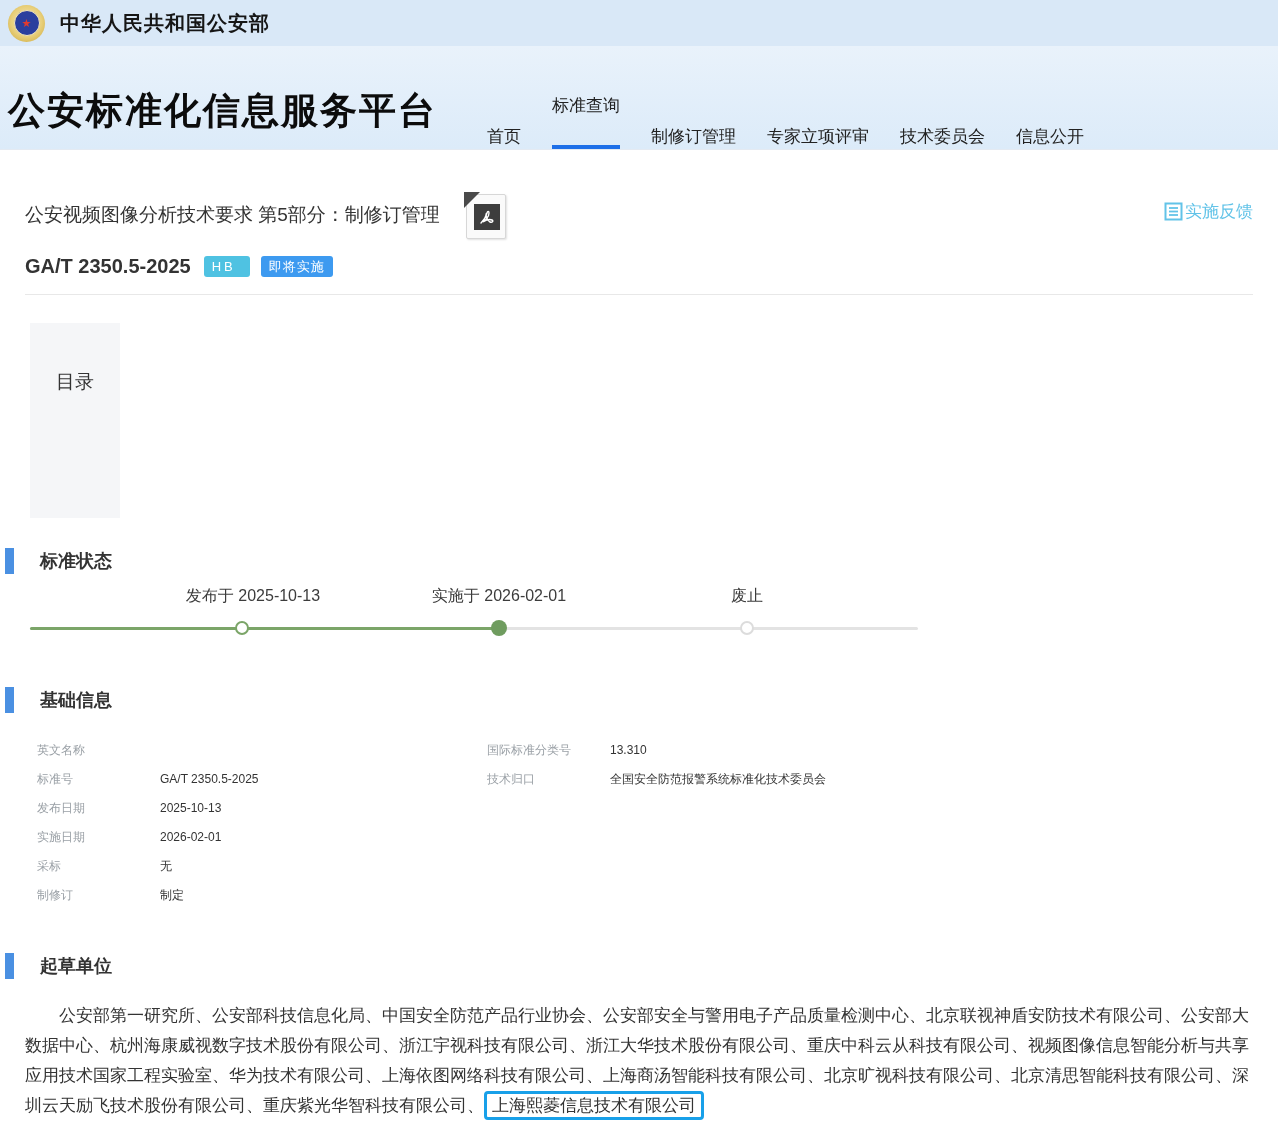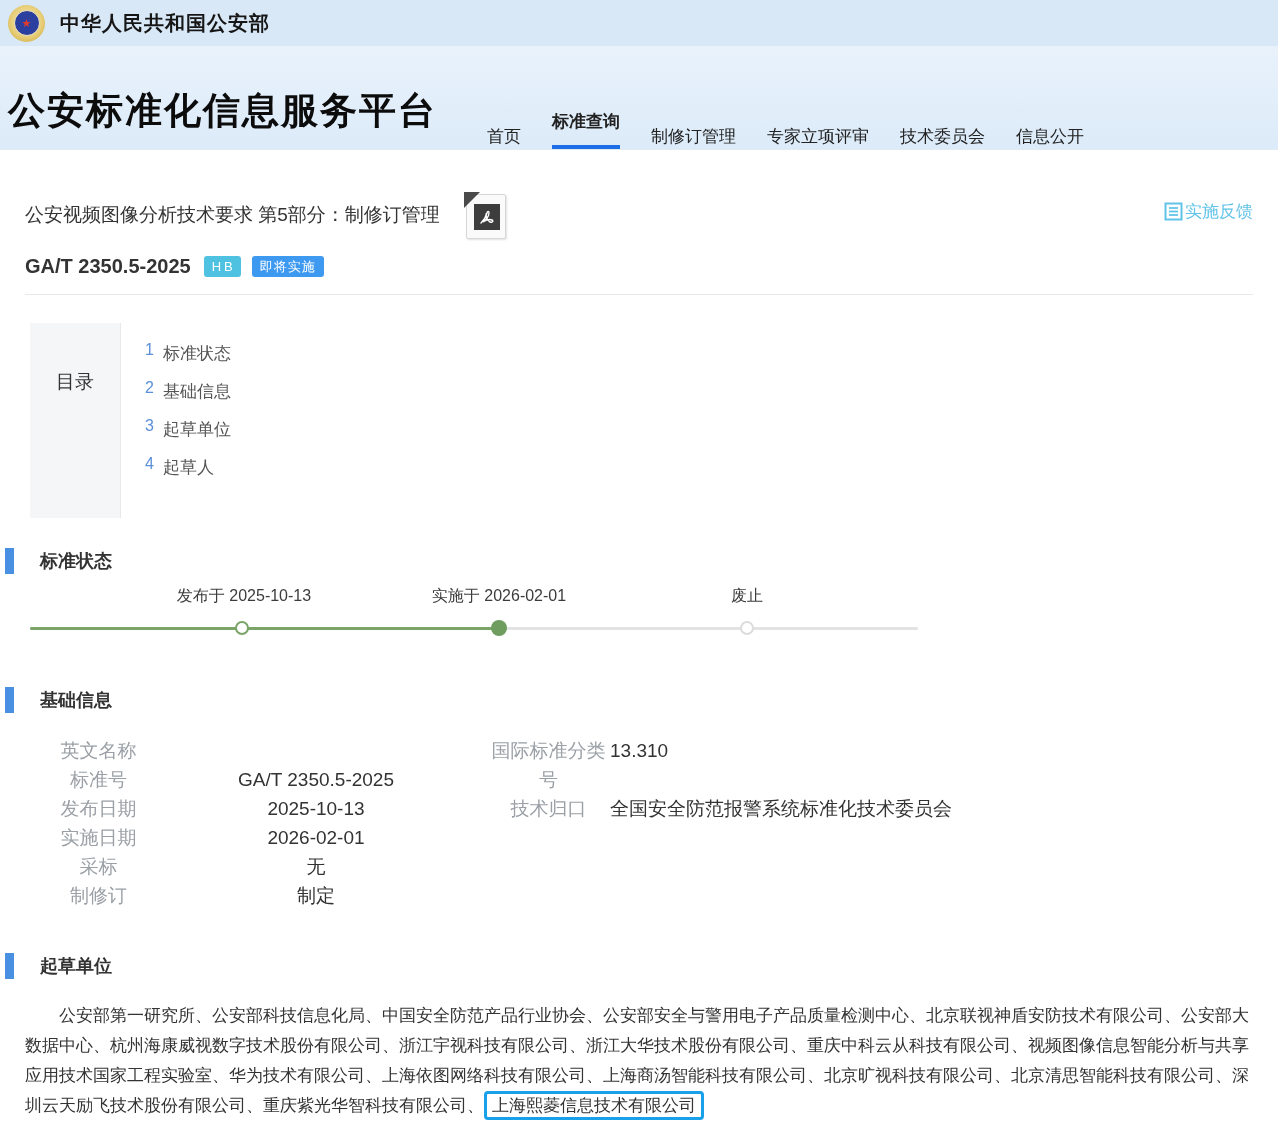--- a/index.html
+++ b/index.html
@@ -19,40 +19,40 @@
     display:flex; align-items:center; justify-content:center; }
   .emblem-star { color:#e03a2f; font-size:11px; line-height:1; }
   .site-name { margin-left:15px; font-size:20px; font-weight:bold; color:#161616; letter-spacing:1px; }
 
   
   .header-band { height:104px; background:linear-gradient(180deg,#e9f2fb 0%,#dcebf9 100%);
     border-bottom:1px solid #e4eaf2; display:flex; align-items:flex-end; }
   .platform-title { font-size:37px; font-weight:bold; color:#0c0c0c; letter-spacing:2px; margin:0 0 13px 8px; white-space:nowrap; }
   .nav { display:flex; align-items:flex-end; margin-left:50px; }
   .nav-item { font-size:17px; color:#222; margin-right:31px; padding-bottom:1px; cursor:pointer; white-space:nowrap; }
-  .nav-item.active { font-weight:bold; padding-bottom:12px; border-bottom:4px solid #1d6fe8; }
+  .nav-item.active { font-weight:normal; padding-bottom:28px; border-bottom:4px solid #1d6fe8; }
 
   
   .content { padding:0 25px; }
 
   .doc-header { margin-top:44px; display:flex; align-items:flex-start; }
   .doc-title { font-size:19px; color:#333; padding-top:8px; }
   .pdf-icon { margin-left:26px; position:relative; width:40px; height:45px; background:#fafafa;
     border:1px solid #d7d7d7; border-radius:2px; box-shadow:1px 1px 2px rgba(0,0,0,.12); }
   .pdf-ribbon { position:absolute; left:-3px; top:-3px; width:0; height:0;
     border-top:16px solid #4a4a4a; border-right:16px solid transparent; }
   .pdf-inner { position:absolute; left:7px; top:9px; width:26px; height:26px; background:#3d3d3d;
     display:flex; align-items:center; justify-content:center; }
   .feedback { margin-left:auto; display:flex; align-items:center; gap:2px; color:#62c3e8; font-size:17px;
     cursor:pointer; padding-top:6px; }
 
   .std-row { margin-top:16px; display:flex; align-items:center; }
   .std-no { font-size:20px; font-weight:bold; color:#333; }
   .badge { color:#fff; font-size:13px; line-height:1; padding:4px 8px; border-radius:3px; }
-  .badge-hb { background:#4fc2e2; margin-left:13px; letter-spacing:3px; padding-right:5px; }
+  .badge-hb { background:#4fc2e2; margin-left:13px; letter-spacing:3px; padding-right:14px; }
   .badge-status { background:#3d9af0; margin-left:11px; letter-spacing:1px; }
 
   .divider { height:1px; background:#e8e8e8; margin-top:16px; }
 
   
   .toc { display:flex; margin-top:28px; margin-left:5px; height:195px; }
   .toc-left { width:90px; background:#f5f6f8; text-align:center; padding-top:46px; font-size:19px; color:#333; }
   .toc-list { border-left:1px solid #e8e8e8; padding:20px 0 0 24px; margin:0; }
   .toc-item { list-style:none; margin-bottom:17px; font-size:17px; color:#555; line-height:21px; cursor:pointer; }
   .toc-num { color:#5b8fd9; font-size:16px; position:relative; top:-4px; margin-right:9px; }
@@ -64,28 +64,28 @@
 
   
   .timeline { position:relative; height:108px; }
   .tl-track { position:absolute; top:53px; left:5px; width:888px; height:3px; background:#e3e3e3; border-radius:2px; }
   .tl-progress { position:absolute; top:53px; left:5px; width:469px; height:3px; background:#7ba568; border-radius:2px; }
   .tl-dot { position:absolute; border-radius:50%; background:#fff; }
   .tl-dot.done    { left:210px; top:47px; width:14px; height:14px; border:2px solid #7ba568; }
   .tl-dot.current { left:466px; top:46px; width:16px; height:16px; background:#6f9c5f; }
   .tl-dot.future  { left:715px; top:47px; width:14px; height:14px; border:2px solid #dcdcdc; }
   .tl-label { position:absolute; top:12px; width:240px; text-align:center; font-size:16px; color:#3c3c3c; }
-  .tl-label.l0 { left:99px; }
+  .tl-label.l0 { left:108px; }
   .tl-label.l1 { left:354px; }
   .tl-label.l2 { left:602px; }
 
   
   .info-grid { display:flex; margin-top:23px; padding-left:12px; }
   .info-col-left { width:450px; flex-shrink:0; }
-  .info-row { display:flex; font-size:19px; line-height:29px;text-align:center; }
+  .info-row { display:flex; font-size:12px; line-height:29px; }
   .info-label { width:123px; flex-shrink:0; color:#9aa0a6; }
   .info-value { color:#333; }
   .info-col-left .info-value { width:312px; }
   .info-value.link { color:#3f8ee8; cursor:pointer; }
 
   .sec-status { margin-top:30px; }
   .sec-basic { margin-top:5px; }
   .sec-draft { margin-top:43px; }
 
   
@@ -143,34 +143,20 @@
   <div class="std-row">
     <span class="std-no">GA/T 2350.5-2025</span>
     <span class="badge badge-hb">HB</span>
     <span class="badge badge-status">即将实施</span>
   </div>
 
   <div class="divider"></div>
 
   <div class="toc">
     <div class="toc-left">目录</div>
-    <ul class="toc-list">
-      <li class="toc-item">
-        <span class="toc-num">1</span><span>标准状态</span>
-      </li>
-      <li class="toc-item">
-        <span class="toc-num">2</span><span>基础信息</span>
-      </li>
-      <li class="toc-item">
-        <span class="toc-num">3</span><span>起草单位</span>
-      </li>
-      <li class="toc-item">
-        <span class="toc-num">4</span><span>起草人</span>
-      </li>
-    </ul>
   </div>
 
   <div class="sec-status">
     <div class="sec-head">
       <div class="sec-bar"></div>
       <div class="sec-title">标准状态</div>
     </div>
     <div class="timeline">
       <div class="tl-label l0">发布于 2025-10-13</div>
       <div class="tl-label l1">实施于 2026-02-01</div>

